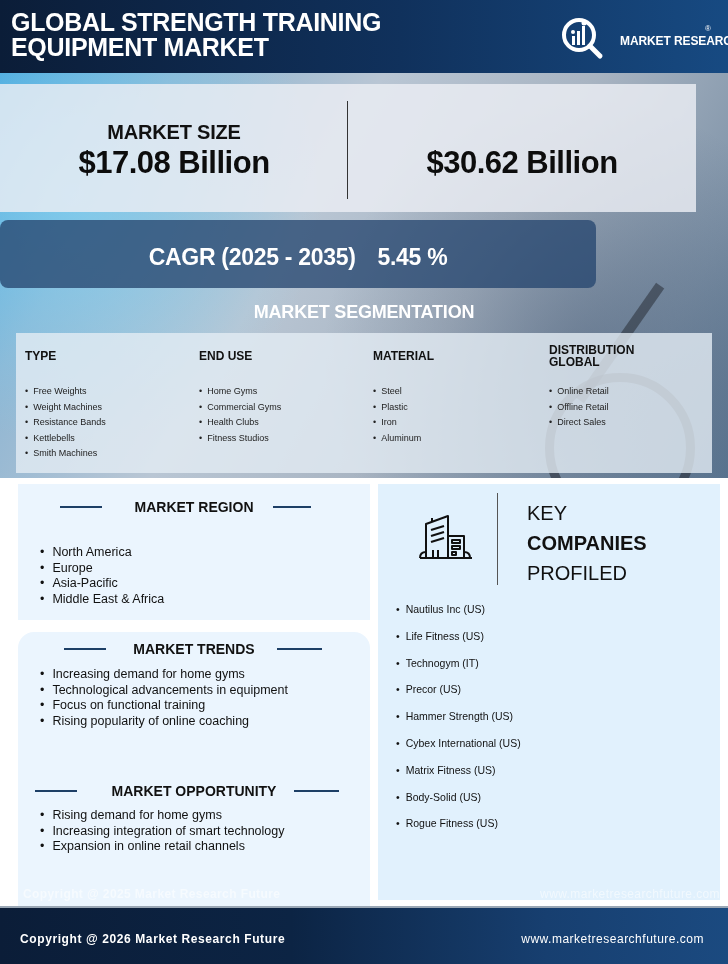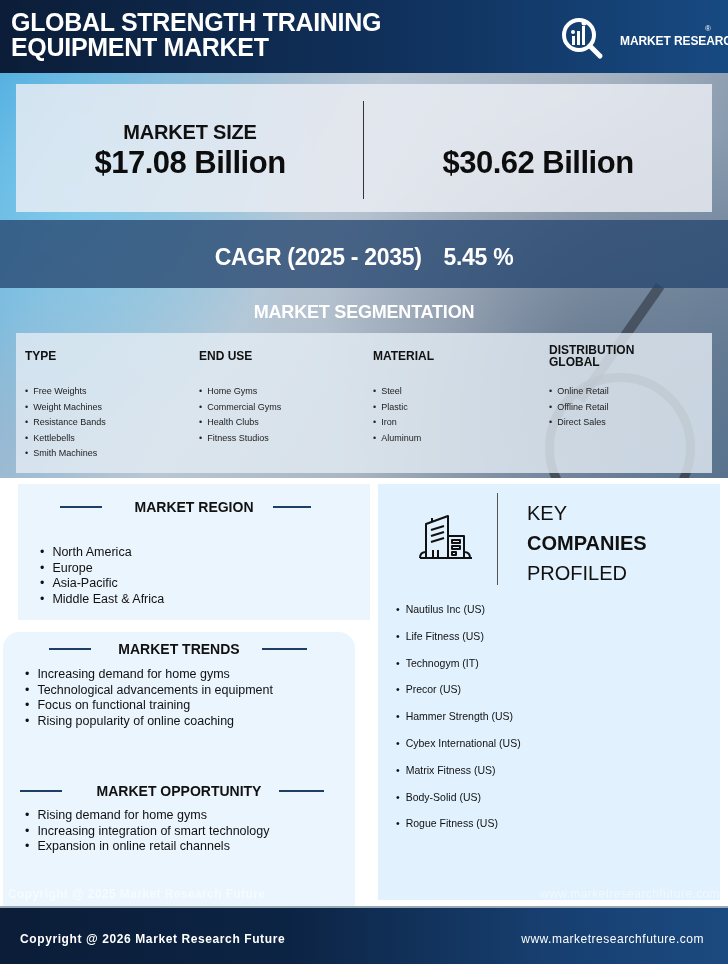--- a/index.html
+++ b/index.html
@@ -14,42 +14,42 @@
 
   .hero { position: absolute; left: 0; top: 73px; width: 728px; height: 405px; overflow: hidden;
     background: linear-gradient(120deg, #4aa3d8 0%, #8fb6d3 18%, #b9c6d4 40%, #a8b4c2 62%, #7f93a8 85%, #5d7893 100%); }
   .hero::before { content: ""; position: absolute; inset: 0;
     background:
       radial-gradient(circle at 10% 30%, rgba(120,220,255,0.55) 0, rgba(120,220,255,0) 35%),
       radial-gradient(circle at 80% 70%, rgba(40,60,90,0.35) 0, rgba(40,60,90,0) 40%); }
   .glass { position: absolute; left: 545px; top: 300px; width: 150px; height: 150px; border: 9px solid rgba(40,45,55,0.6); border-radius: 50%; }
   .glass-handle { position: absolute; left: 615px; top: 200px; width: 10px; height: 140px; background: rgba(40,45,55,0.55); transform: rotate(35deg); }
 
-  .size-panel { position: absolute; left: 16px; top: 84px; width: 696px; height: 128px; background: rgba(235,238,244,0.82); }
+  .size-panel { position: absolute; left: 0; top: 84px; width: 696px; height: 128px; background: rgba(235,238,244,0.82); }
   .size-block { position: absolute; top: 0; width: 348px; height: 136px; text-align: center; }
   .size-label { position: absolute; left: 0; right: 0; top: 37px; font-weight: bold; font-size: 20px; color: #111; letter-spacing: -0.2px; }
   .size-value { position: absolute; left: 0; right: 0; top: 61px; font-weight: bold; font-size: 31px; color: #0d0d0d; letter-spacing: -0.5px; }
   .size-divider { position: absolute; left: 347px; top: 17px; width: 1px; height: 98px; background: #333; }
 
-  .cagr-band { position: absolute; left: 0; top: 220px; width: 728px; height: 68px; background: rgba(38,70,112,0.78); }
+  .cagr-band { position: absolute; left: 0; top: 220px; width: 596px; height: 68px; background: rgba(38,70,112,0.78); border-radius: 8px; }
   .cagr-text { position: absolute; left: 0; right: 0; top: 24px; text-align: center; color: #fff; font-weight: bold; font-size: 23px; letter-spacing: -0.3px; }
   .cagr-text span { display: inline-block; }
   .cagr-gap { width: 22px; }
 
   .seg-title { position: absolute; left: 0; right: 0; top: 302px; text-align: center; color: #fff; font-weight: bold; font-size: 18px; letter-spacing: -0.2px; }
   .seg-panel { position: absolute; left: 16px; top: 333px; width: 696px; height: 140px; background: rgba(228,236,244,0.8); padding-left: 36px; }
   .seg-col { position: absolute; top: 0; width: 174px; }
   .seg-head { position: absolute; top: 17px; left: 9px; font-weight: bold; font-size: 12px; color: #111; line-height: 12px; }
   .seg-list { position: absolute; top: 52px; left: 9px; list-style: none; }
   .seg-list li { font-size: 9px; color: #222; height: 15.5px; line-height: 12px; white-space: nowrap; }
   .seg-list li::before { content: "•"; margin-right: 5px; }
 
   .card { position: absolute; background: #ebf5fe; }
   .card-region { left: 18px; top: 484px; width: 352px; height: 136px; }
-  .card-trends { left: 3px; top: 632px; width: 352px; height: 320px; border-radius: 16px; }
+  .card-trends { left: 18px; top: 632px; width: 352px; height: 320px; border-radius: 16px; }
   .card-keyco { left: 378px; top: 484px; width: 342px; height: 416px; background: #e1f1fd; }
 
   .sec-head { position: absolute; left: 0; right: 0; text-align: center; font-weight: bold; font-size: 14px; color: #111; }
   .sec-line { position: absolute; height: 2px; background: #1d3f66; }
   .bullets { position: absolute; left: 22px; list-style: none; }
   .bullets li { font-size: 12.5px; color: #111; line-height: 15.5px; white-space: nowrap; }
   .bullets li::before { content: "•"; margin-right: 8px; }
 
   .watermark { position: absolute; color: rgba(255,255,255,0.55); font-weight: bold; font-size: 12px; letter-spacing: 0.4px; }
 

